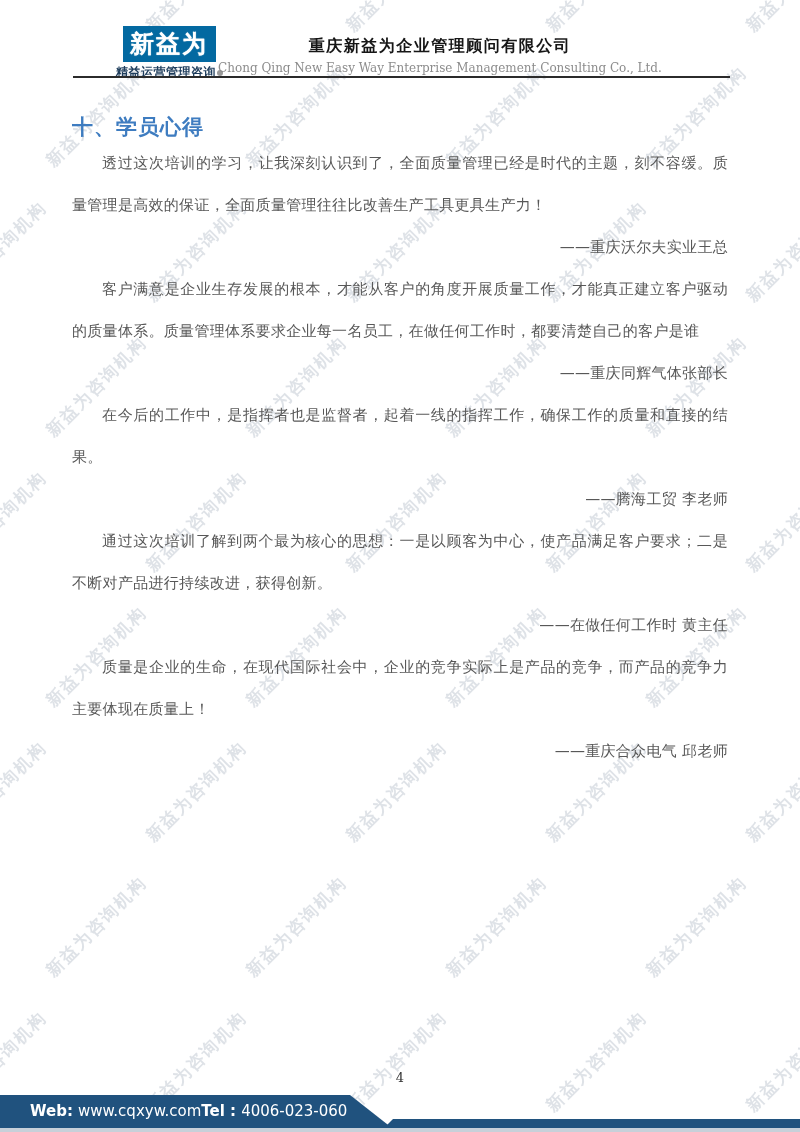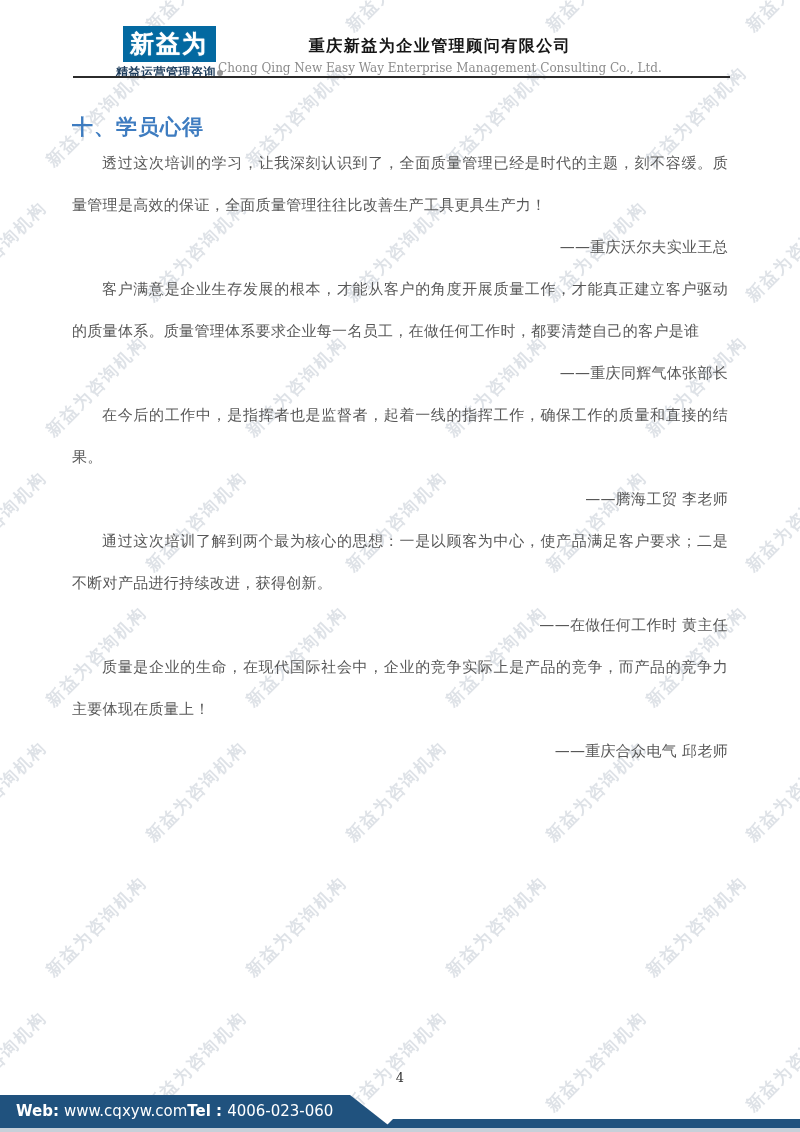--- a/index.html
+++ b/index.html
@@ -85,21 +85,21 @@
     font-family: "DejaVu Serif", serif;
     font-size: 13px; color: #333333; z-index: 2;
   }
   
   .footer-left {
     position: absolute; left: 0; top: 1095px;
     width: 392px; height: 33px;
     background: #20527e;
     clip-path: polygon(0 0, 350px 0, 392px 100%, 0 100%);
     color: #ffffff; font-size: 15px;
-    line-height: 33px; padding-left: 16px;
+    line-height: 33px; padding-left: 30px;
     z-index: 3; white-space: nowrap;
   }
   .fw-label { font-weight: bold; margin-right: 5px; }
   .fw-label-tel { font-weight: bold; margin-right: 5px; }
   .footer-slogan {
     position: absolute; left: 392px; top: 1121px; width: 370px;
     text-align: center;
     font-size: 14px; font-weight: bold; color: #2c6090;
     letter-spacing: 11px; white-space: nowrap;
     z-index: 3;

